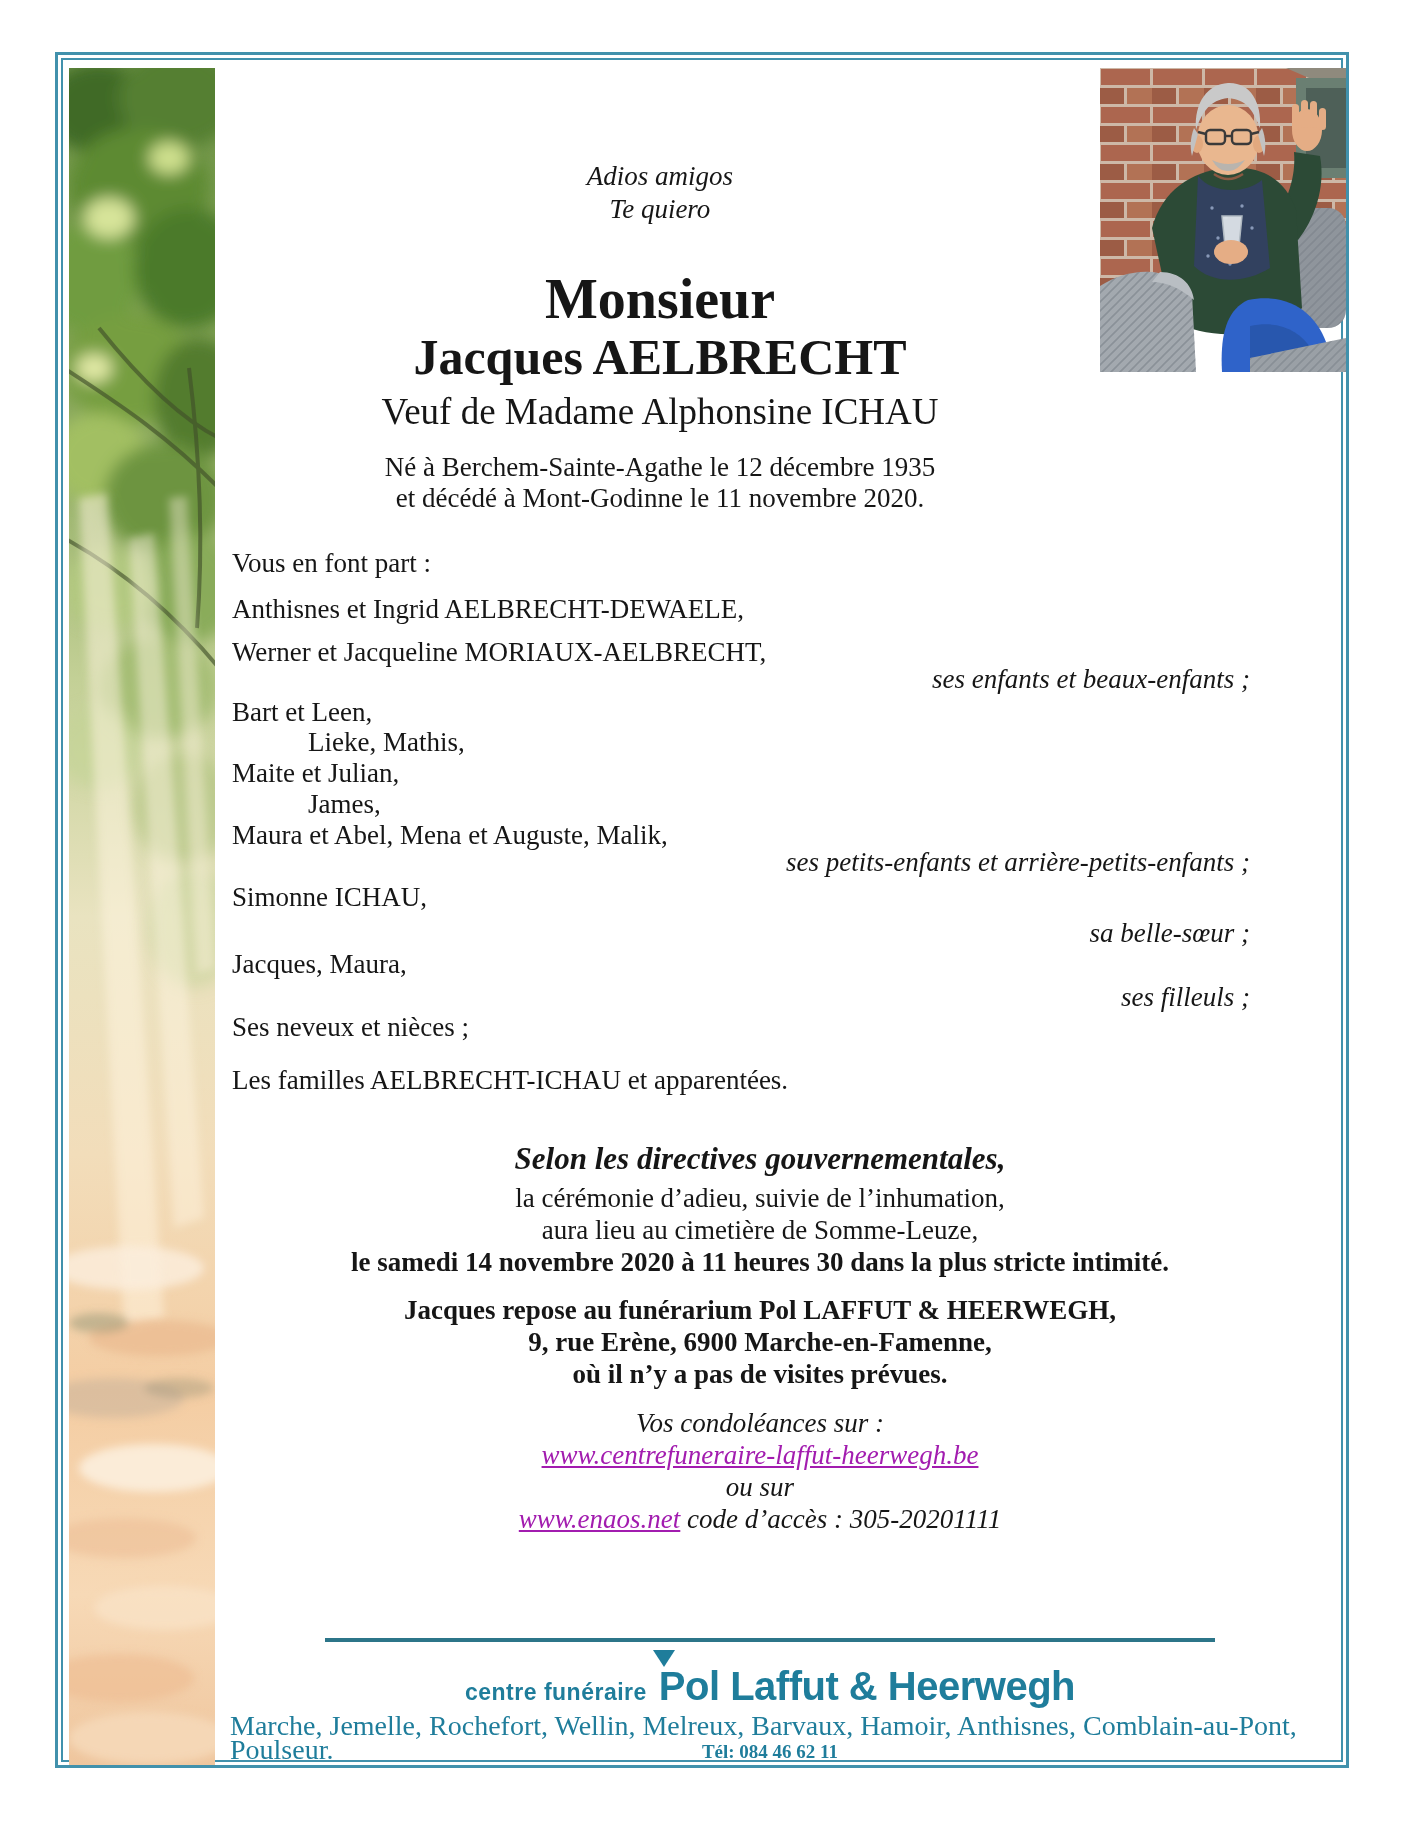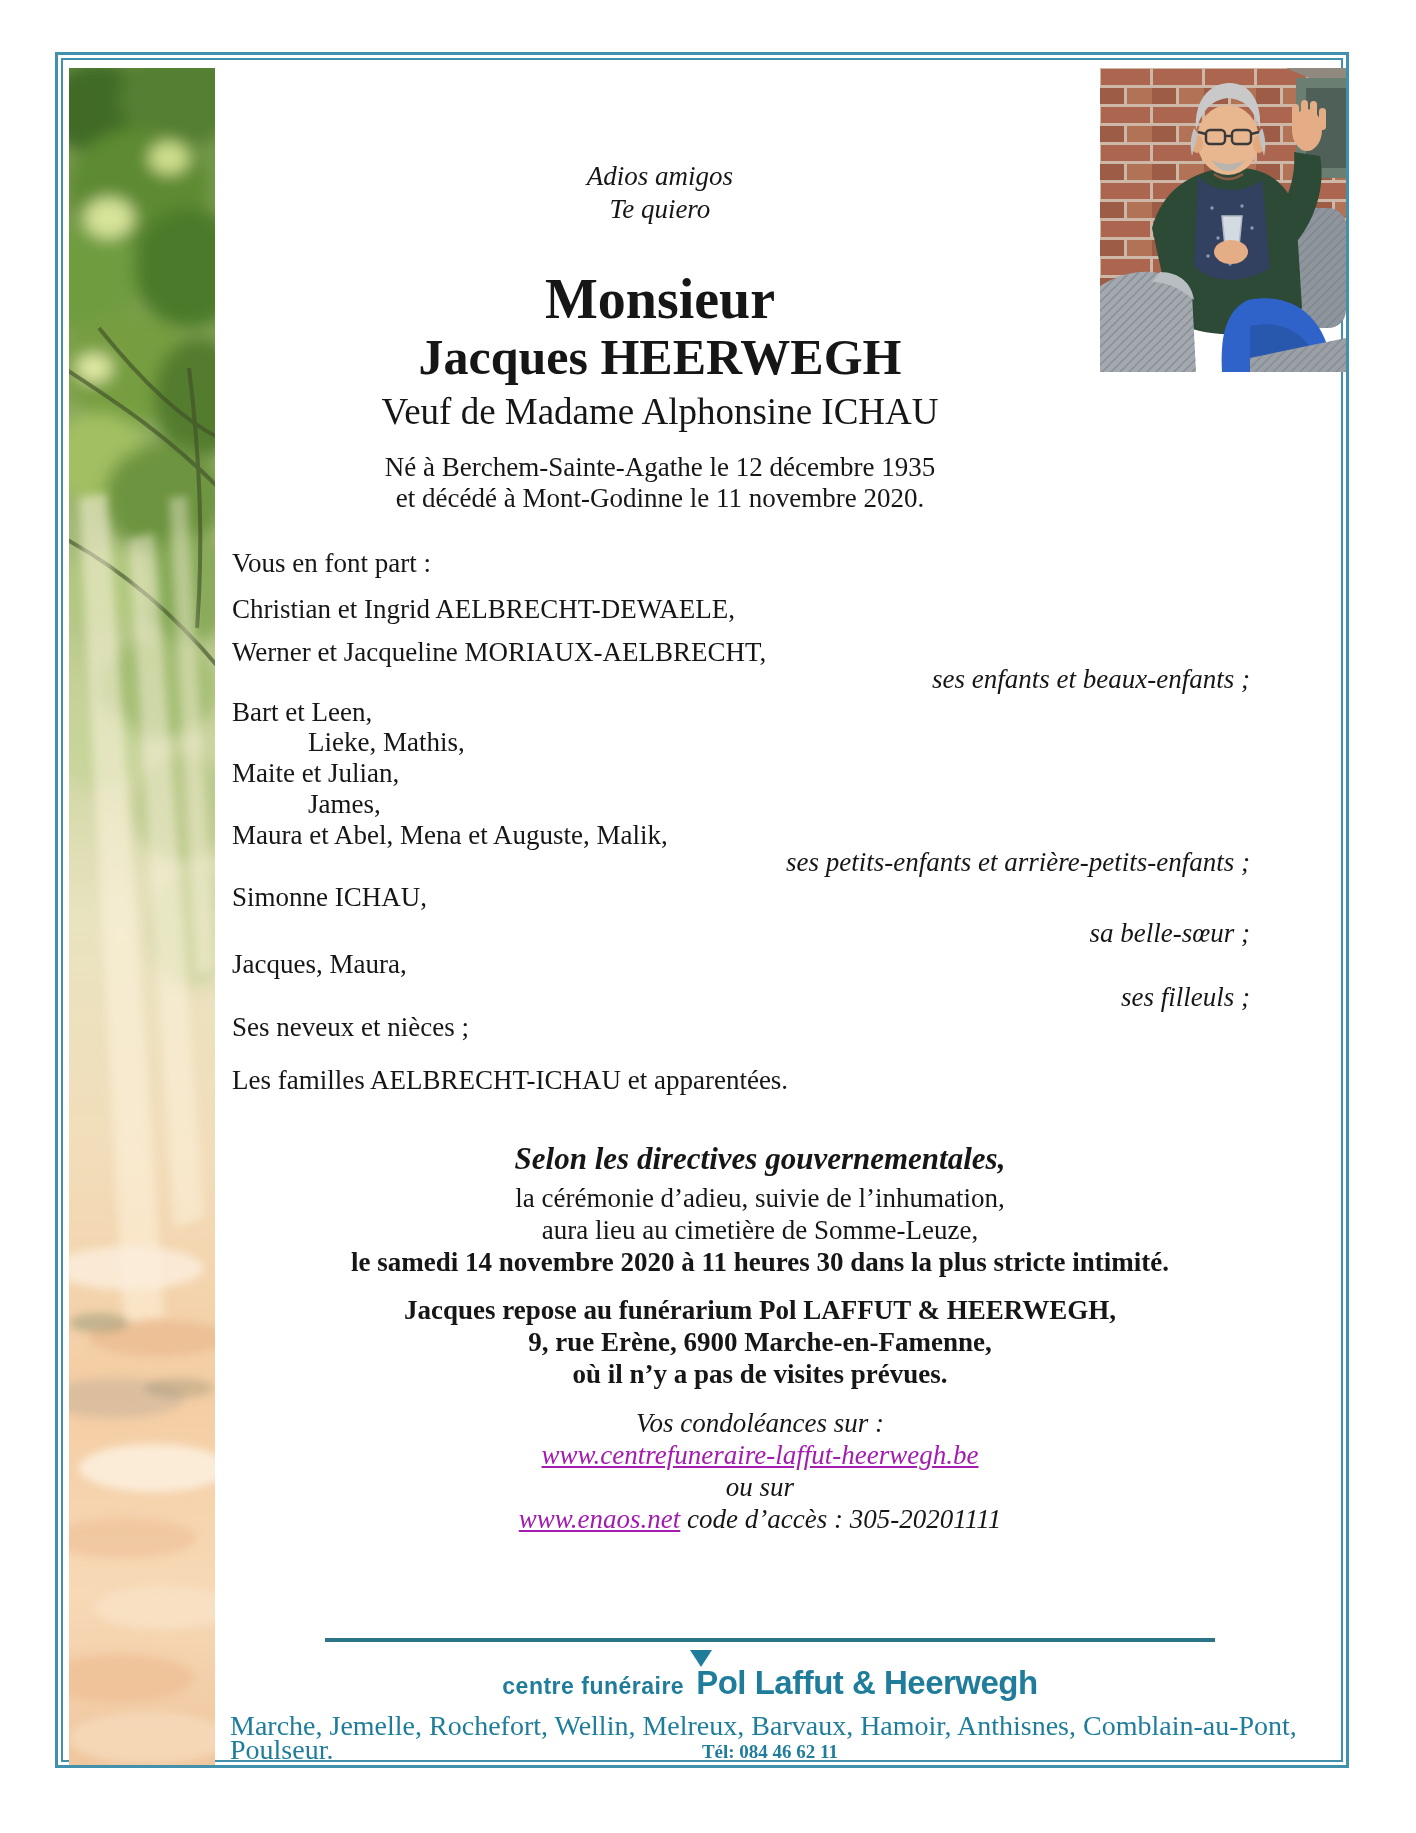--- a/index.html
+++ b/index.html
@@ -38,21 +38,21 @@
   .directive{font-weight:bold;font-style:italic;font-size:31px;line-height:38px;margin-bottom:4px;margin-top:32px;}
   .bold-line{font-weight:bold;}
   .repose{margin-top:16px;font-weight:bold;}
   .condolences{margin-top:17px;font-style:italic;}
   a.doc-link{color:#a21caf;font-style:italic;text-decoration:underline;cursor:pointer;}
   
   .footer-divider{position:absolute;left:325px;top:1638px;width:890px;height:4px;background:#2c7589;}
   .brand-row{position:absolute;left:230px;top:1664px;width:1080px;text-align:center;
              font-family:"Liberation Sans","DejaVu Sans",sans-serif;color:#1f7d9b;}
   .brand-small{font-size:23px;font-weight:600;vertical-align:baseline;margin-right:12px;letter-spacing:.5px;text-align:right;}
-  .brand-large{font-size:33px;font-weight:800;position:relative;letter-spacing:-.5px;}
+  .brand-large{font-size:40px;font-weight:800;position:relative;letter-spacing:-.5px;}
   .brand-triangle{
     position:absolute;left:-6px;top:-14px;width:0;height:0;
     border-left:11px solid transparent;border-right:11px solid transparent;
     border-top:17px solid #1f7d9b;
   }
   .footer-cities{position:absolute;left:230px;top:1714px;width:1080px;text-align:left;
                  color:#1f7d9b;font-weight:normal;font-size:28px;line-height:24px;}
   .footer-phone{position:absolute;left:230px;top:1740px;width:1080px;text-align:center;
                 color:#1f7d9b;font-weight:bold;font-size:19px;line-height:23px;}
 </style>
@@ -213,29 +213,29 @@
 
     <path d="M150,290 L246,270 L246,304 L150,304 Z" fill="#9aa0a6"></path>
     <path d="M150,290 L246,270 L246,304 L150,304 Z" fill="url(#weave)" opacity="0.5"></path>
   </svg>
 </div>
 
 <div class="header">
   <div class="epigraph">Adios amigos</div>
   <div class="epigraph">Te quiero</div>
   <div class="title-prefix">Monsieur</div>
-  <div class="deceased-name">Jacques HEERWEGH</div>
+  <div class="deceased-name">Jacques AELBRECHT</div>
   <div class="widower">Veuf de Madame Alphonsine ICHAU</div>
   <div class="birth-death">Né à Berchem-Sainte-Agathe le 12 décembre 1935</div>
   <div class="birth-death" style="margin-top:0">et décédé à Mont-Godinne le 11 novembre 2020.</div>
 </div>
 
 <div class="family">
   <div class="fam" style="top:0">Vous en font part :</div>
-  <div class="fam" style="top:46px">Christian et Ingrid AELBRECHT-DEWAELE,</div>
+  <div class="fam" style="top:46px">Anthisnes et Ingrid AELBRECHT-DEWAELE,</div>
   <div class="fam" style="top:89px">Werner et Jacqueline MORIAUX-AELBRECHT,</div>
   <div class="fam rel" style="top:116px">ses enfants et beaux-enfants ;</div>
   <div class="fam" style="top:149px">Bart et Leen,</div>
   <div class="fam indent" style="top:179px">Lieke, Mathis,</div>
   <div class="fam" style="top:210px">Maite et Julian,</div>
   <div class="fam indent" style="top:241px">James,</div>
   <div class="fam" style="top:272px">Maura et Abel, Mena et Auguste, Malik,</div>
   <div class="fam rel" style="top:299px">ses petits-enfants et arrière-petits-enfants ;</div>
   <div class="fam" style="top:334px">Simonne ICHAU,</div>
   <div class="fam rel" style="top:370px">sa belle-sœur ;</div>

